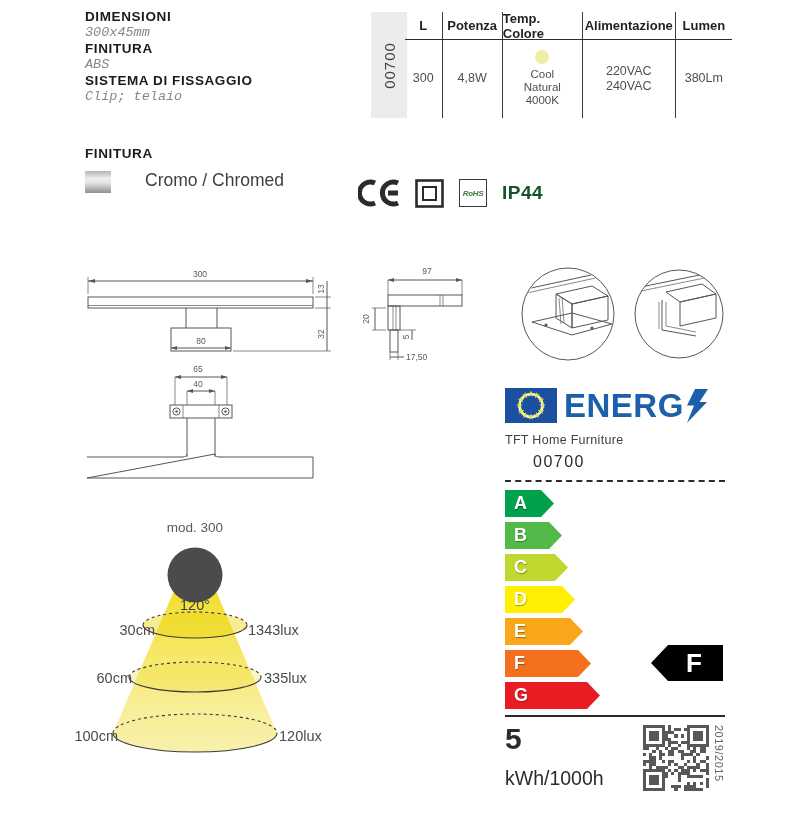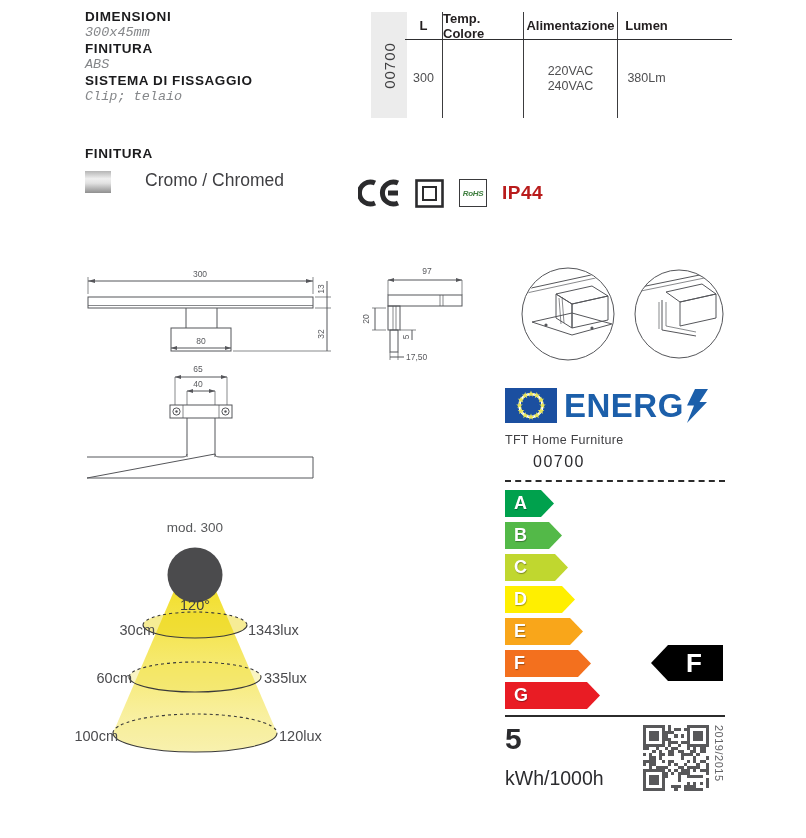--- a/index.html
+++ b/index.html
@@ -22,21 +22,21 @@
   .spec-table .col + .col{border-left:1px solid #3c3c3e;}
   .spec-table .th{height:27px;display:flex;align-items:center;justify-content:center;
      font-size:13px;font-weight:bold;color:#231f20;}
   .spec-table .td{flex:1;display:flex;flex-direction:column;align-items:center;justify-content:center;
      font-size:12.5px;color:#4f4f51;line-height:15px;text-align:center;}
   .table-header-line{position:absolute;left:405px;top:39px;width:327px;border-top:1.5px solid #2e2e30;}
   .temp-dot{width:14px;height:14px;border-radius:50%;background:#f0eda2;margin-bottom:4px;}
   .temp-line{font-size:11.5px;line-height:13px;color:#4f4f51;}
   
   .marks{position:absolute;left:358px;top:176px;height:34px;display:flex;align-items:center;gap:15px;}
-  .ip-text{font-size:19px;font-weight:600;color:#b91c1c;letter-spacing:.5px;}
+  .ip-text{font-size:19px;font-weight:600;color:#14532d;letter-spacing:.5px;}
   .rohs-box{width:26px;height:26px;border:1.5px solid #3a3a3c;display:flex;align-items:center;justify-content:center;}
   .rohs-box span{font-size:8px;font-weight:bold;font-style:italic;color:#3d7d3d;letter-spacing:-.3px;}
   
   svg text{font-family:"Liberation Sans", sans-serif;}
   .dwg{position:absolute;}
   .dim{fill:#595a5e;font-size:8.5px;}
   .ln{stroke:#55565a;stroke-width:1;fill:none;}
   .lnthin{stroke:#55565a;stroke-width:.7;fill:none;}
   
   .energy{position:absolute;left:505px;top:388px;width:220px;}
@@ -82,22 +82,32 @@
   <div class="finish-name" data-name="finish-name">Cromo / Chromed</div>
 
   <div class="model-strip" data-name="model-strip">
     <span data-name="model-number-vertical">00700</span>
   </div>
   <div class="spec-table" data-name="spec-table">
     <div class="col" style="width:37px" data-name="table-col-l">
       <div class="th" data-name="col-header-l">L</div>
       <div class="td" data-name="cell-l">300</div>
     </div>
+    <div class="col" style="width:60px" data-name="table-col-potenza">
+      <div class="th" data-name="col-header-potenza">Potenza</div>
+      <div class="td" data-name="cell-potenza">4,8W</div>
+    </div>
     <div class="col" style="width:80px" data-name="table-col-temp">
       <div class="th" data-name="col-header-temp">Temp. Colore</div>
+      <div class="td" data-name="cell-temp">
+        <div class="temp-dot" data-name="color-temp-dot" style="background: rgb(240, 237, 162);"></div>
+        <div class="temp-line" data-name="temp-line-1">Cool</div>
+        <div class="temp-line" data-name="temp-line-2">Natural</div>
+        <div class="temp-line" data-name="temp-line-3">4000K</div>
+      </div>
     </div>
     <div class="col" style="width:93px" data-name="table-col-alimentazione">
       <div class="th" data-name="col-header-alimentazione">Alimentazione</div>
       <div class="td" data-name="cell-alimentazione">
         <div data-name="voltage-line-1">220VAC</div>
         <div data-name="voltage-line-2">240VAC</div>
       </div>
     </div>
     <div class="col" style="width:57px" data-name="table-col-lumen">
       <div class="th" data-name="col-header-lumen">Lumen</div>

